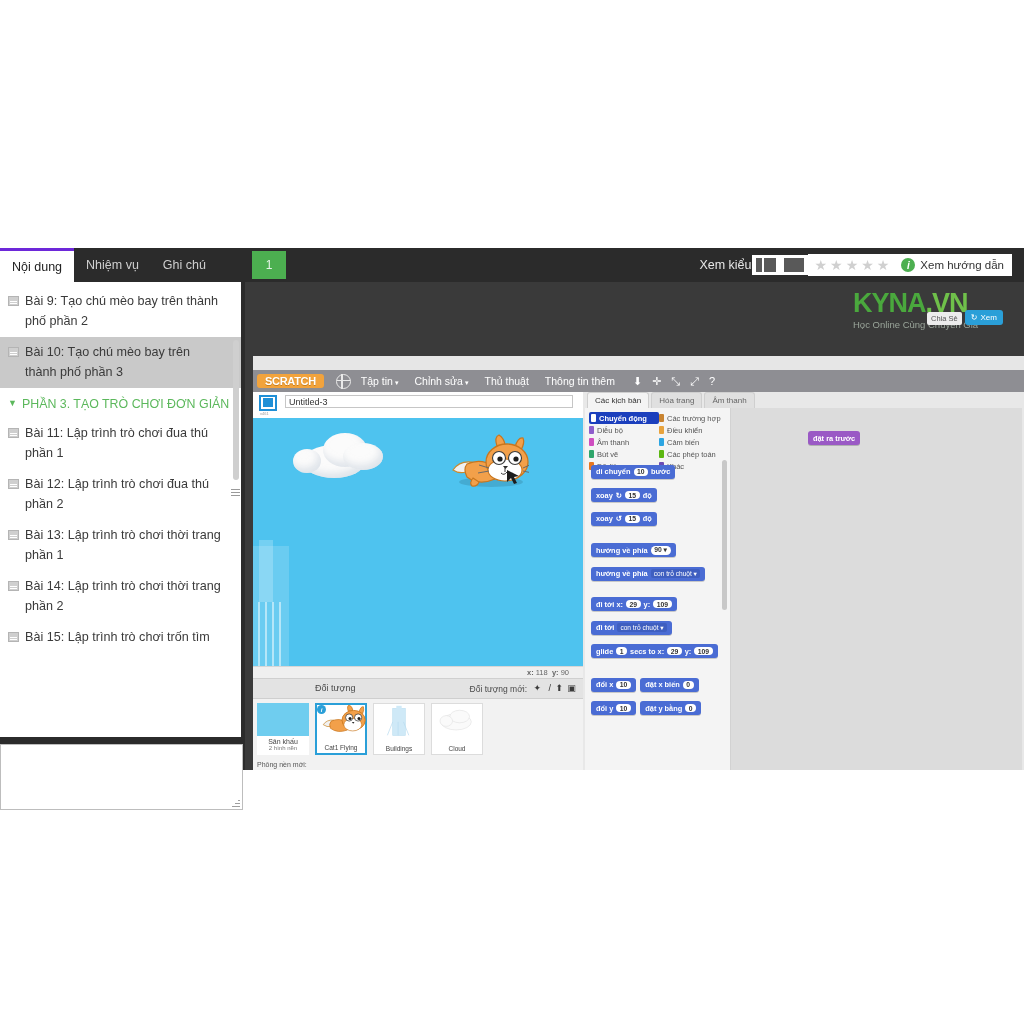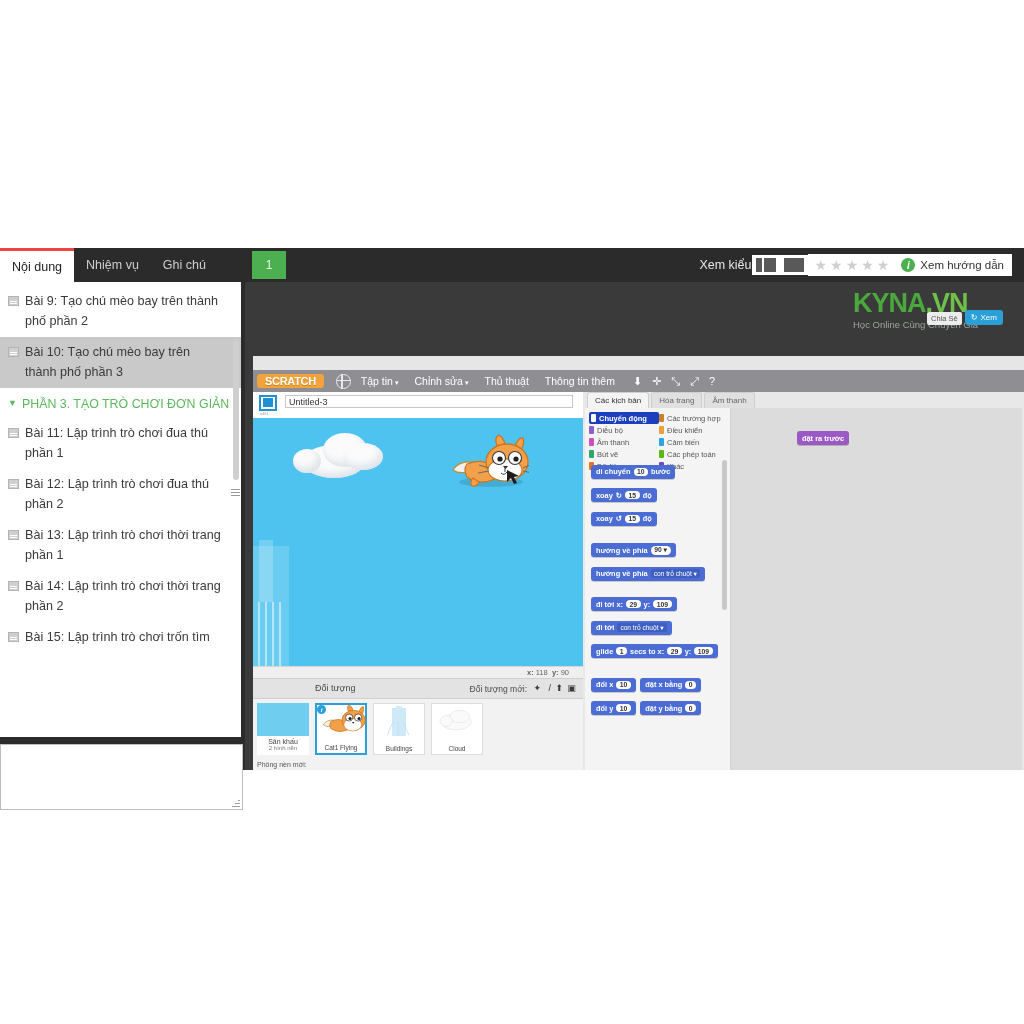--- a/index.html
+++ b/index.html
@@ -18,21 +18,21 @@
   }
 
   
   .topbar{position:absolute;left:0;top:0;width:1024px;height:34px;background:#2b2b2b;}
   .tabs{position:absolute;left:0;top:0;height:34px;display:flex;align-items:stretch;}
   .tab{
     display:flex;align-items:center;padding:0 12px;
     font-size:12.5px;color:#cfcfcf;cursor:pointer;
   }
   .tab.active{
-    background:#ffffff;color:#222;border-top:3px solid #ef4444;
+    background:#ffffff;color:#222;border-top:3px solid #6d28d9;
     font-weight:400;
   }
   .lesson-badge{
     position:absolute;left:252px;top:251px;width:34px;height:28px;
     background:#4caf50;color:#e8f5e9;font-size:12px;
     display:flex;align-items:center;justify-content:center;
   }
 
   .topright{
     position:absolute;right:12px;top:0;height:34px;
@@ -294,21 +294,21 @@
   }
   .pal-scroll{
     position:absolute;right:3px;top:52px;width:5px;height:150px;
     background:#c8c8c8;border-radius:3px;
   }
 
   .s-scripts{
     position:absolute;left:148px;top:16px;width:291px;height:388px;
     background:#dcdcdc;
   }
-  .blk.purple{background:#9a59c5;box-shadow:0 1px 0 rgba(0,0,0,.2);}
+  .blk.purple{background:#9a59c5;box-shadow:0 1px 0 rgba(0,0,0,.2);margin-left:11px;}
   .script-blk{position:absolute;left:66px;top:23px;}
 
   
   .kyna{
     position:absolute;left:608px;top:8px;width:170px;
   }
   .kyna .k1{
     font-size:27px;font-weight:bold;color:#4aa83d;letter-spacing:-1px;line-height:1;
   }
   .kyna .k1 em{color:#6fc04a;font-style:normal;}
@@ -654,21 +654,21 @@
                 <span class="oval">109</span>
               </div>
 
             <div style="height:10px"></div>
 
             <div class="blk">
                 <span>đổi x</span>
                 <span class="oval">10</span>
               </div>
             <div class="blk">
-                <span>đặt x bằng</span>
+                <span>đặt x biến</span>
                 <span class="oval">0</span>
               </div>
             <div class="blk">
                 <span>đổi y</span>
                 <span class="oval">10</span>
               </div>
             <div class="blk">
                 <span>đặt y bằng</span>
                 <span class="oval">0</span>
               </div>

